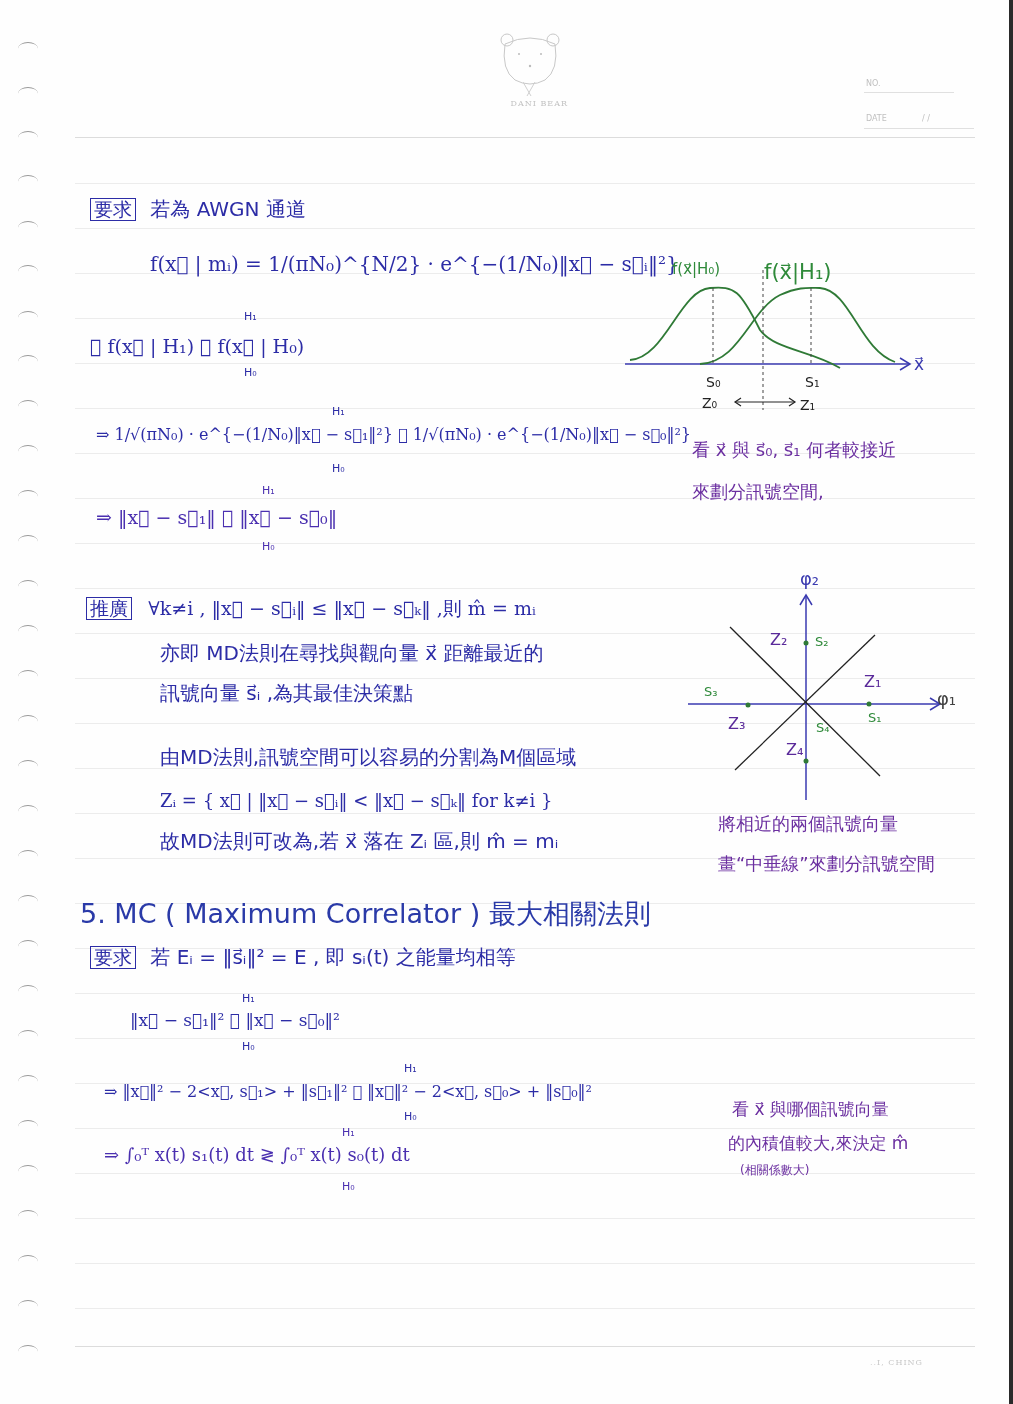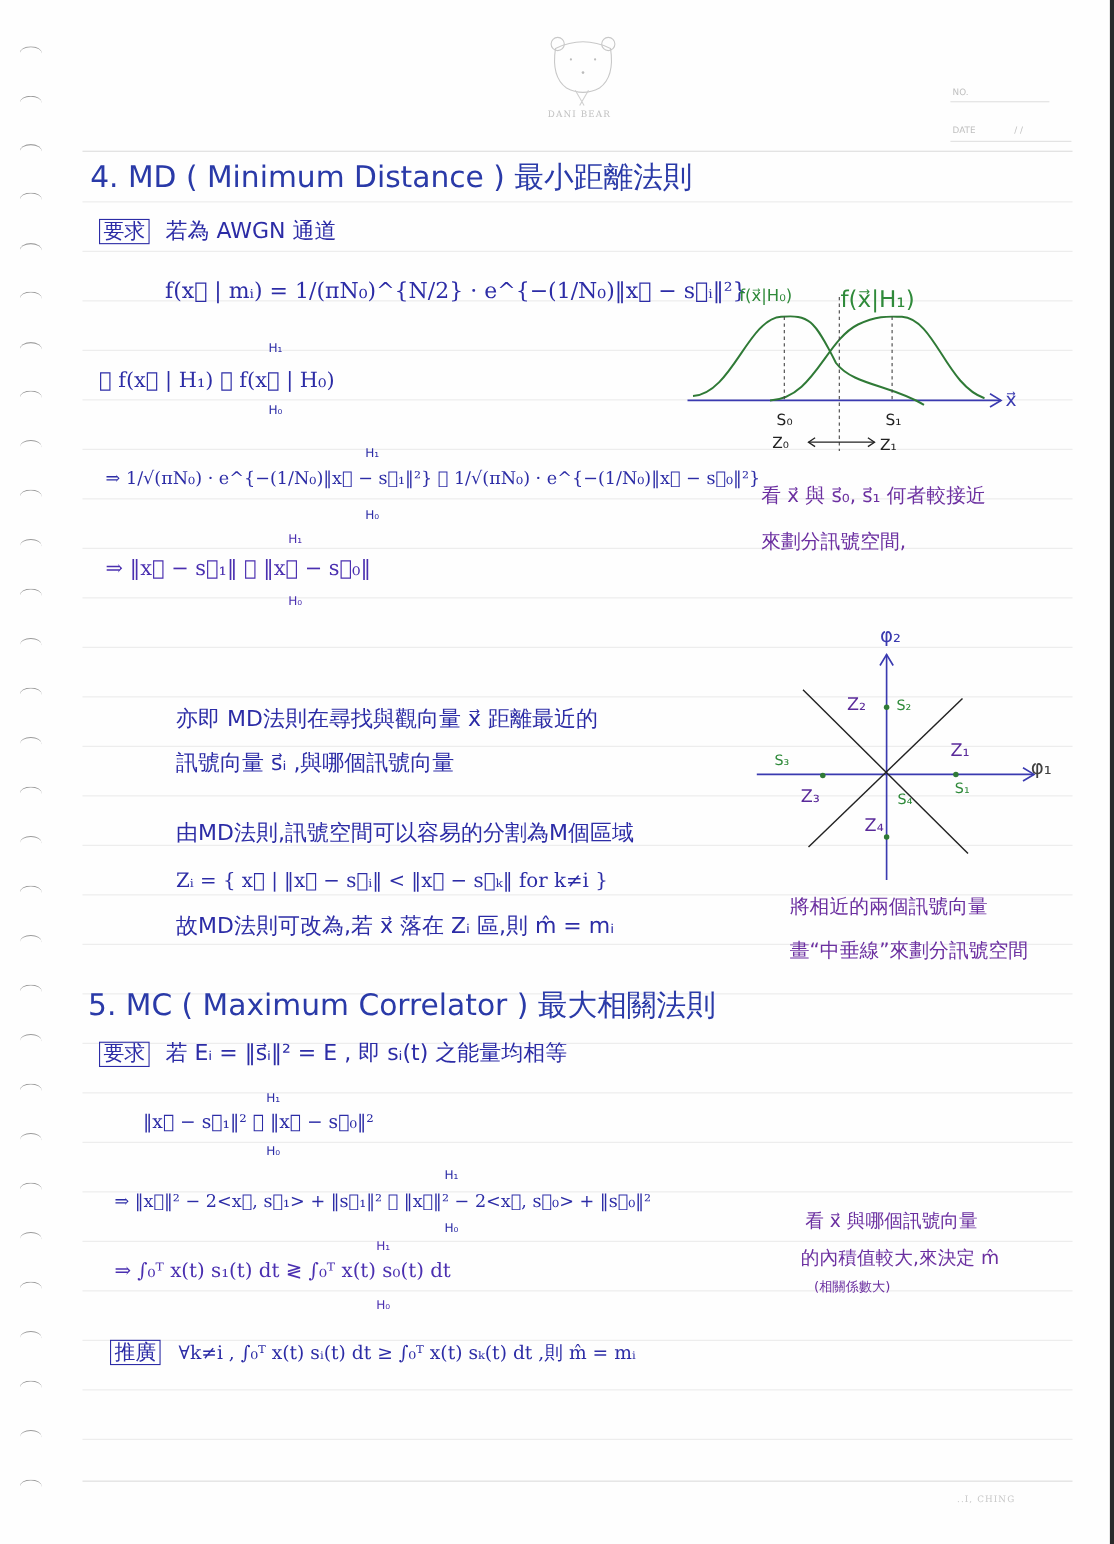--- a/index.html
+++ b/index.html
@@ -4,21 +4,21 @@
 <style>
   html, body { margin:0; padding:0; }
   body { width:1013px; height:1404px; background:#ffffff; position:relative; overflow:hidden;
          font-family:"DejaVu Sans", sans-serif; }
   .page { position:absolute; left:0; top:0; width:1013px; height:1404px; background:#fefefe; }
   .edge { position:absolute; right:0; top:0; width:4px; height:1404px; background:#2a2a2a; }
   .ring { position:absolute; left:18px; width:20px; height:12px; border-top:1.5px solid #9a9a9a; border-radius:50% 50% 0 0; }
   .rule { position:absolute; left:75px; width:900px; height:1px; background:#ececec; }
   .rule.top { background:#dcdcdc; }
   .logo { position:absolute; left:495px; top:30px; width:70px; height:70px; }
-  .brand { position:absolute; left:498px; top:99px; width:70px; text-align:left; font-family:"DejaVu Serif", serif; font-size:8px; color:#c2c2c2; letter-spacing:1px; }
+  .brand { position:absolute; left:498px; top:99px; width:70px; text-align:right; font-family:"DejaVu Serif", serif; font-size:8px; color:#c2c2c2; letter-spacing:1px; }
   .meta-label { position:absolute; font-size:8px; color:#c0c0c0; font-family:"DejaVu Sans", sans-serif; }
   .meta-line { position:absolute; height:1px; background:#e0e0e0; }
   .hw { position:absolute; white-space:nowrap; font-family:"DejaVu Sans", sans-serif; color:#2c2ca6; }
   .hw.purple { color:#6b2fa0; }
   .hw.green { color:#2f8a3a; }
   .title { font-size:27px; color:#2a3aa8; }
   .body { font-size:20px; }
   .math { font-family:"DejaVu Serif", serif; font-size:19px; }
   .small { font-size:11px; }
   .boxed { border:1.5px solid #2c2ca6; padding:0 3px; font-size:19px;font-family:Liberation Serif, serif; }
@@ -102,43 +102,46 @@
     <circle cx="35" cy="36" r="1.2" fill="#bbb"></circle>
   </svg>
   <div class="brand">DANI BEAR</div>
 
   <div class="meta-label" style="left:866px;top:79px">NO.</div>
   <div class="meta-line" style="left:864px;top:92px;width:90px"></div>
   <div class="meta-label" style="left:866px;top:114px">DATE</div>
   <div class="meta-label" style="left:922px;top:114px">/      /</div>
   <div class="meta-line" style="left:864px;top:128px;width:110px"></div>
 
-  <div class="hw title" style="left:82px;top:143px">4. MD ( Minimum Distance ) 最小距離法則</div>
 
   <div class="hw body" style="left:90px;top:196px">
     <span class="boxed">要求</span>
     <span style="margin-left:8px">若為 AWGN 通道</span>
   </div>
 
   <div class="hw math" style="left:150px;top:252px;font-size:20px">f(x⃗ | mᵢ) = 1/(πN₀)^{N/2} · e^{−(1/N₀)‖x⃗ − s⃗ᵢ‖²}</div>
 
   <div class="hw math" style="left:90px;top:335px">∴ f(x⃗ | H₁) ≷ f(x⃗ | H₀)</div>
   <div class="hw small" style="left:244px;top:310px">H₁</div>
   <div class="hw small" style="left:244px;top:366px">H₀</div>
 
   <div class="hw math" style="left:96px;top:425px;font-size:16px">⇒ 1/√(πN₀) · e^{−(1/N₀)‖x⃗ − s⃗₁‖²} ≷ 1/√(πN₀) · e^{−(1/N₀)‖x⃗ − s⃗₀‖²}</div>
   <div class="hw small" style="left:332px;top:405px">H₁</div>
   <div class="hw small" style="left:332px;top:462px">H₀</div>
 
   <div class="hw math" style="left:96px;top:506px;color:#4a2fb0">⇒ ‖x⃗ − s⃗₁‖ ≶ ‖x⃗ − s⃗₀‖</div>
   <div class="hw small" style="left:262px;top:484px;color:#4a2fb0">H₁</div>
   <div class="hw small" style="left:262px;top:540px;color:#4a2fb0">H₀</div>
 
+  <div class="hw body" style="left:86px;top:596px">
+    <span class="boxed">推廣</span>
+    <span class="math" style="margin-left:10px">∀k≠i , ‖x⃗ − s⃗ᵢ‖ ≤ ‖x⃗ − s⃗ₖ‖ ,則 m̂ = mᵢ</span>
+  </div>
   <div class="hw body" style="left:160px;top:640px">亦即 MD法則在尋找與觀向量 x⃗ 距離最近的</div>
-  <div class="hw body" style="left:160px;top:680px">訊號向量 s⃗ᵢ ,與哪個訊號向量</div>
+  <div class="hw body" style="left:160px;top:680px">訊號向量 s⃗ᵢ ,為其最佳決策點</div>
 
   <div class="hw body" style="left:160px;top:744px">由MD法則,訊號空間可以容易的分割為M個區域</div>
   <div class="hw math" style="left:160px;top:790px;font-size:18px">Zᵢ = { x⃗ | ‖x⃗ − s⃗ᵢ‖ &lt; ‖x⃗ − s⃗ₖ‖  for k≠i }</div>
   <div class="hw body" style="left:160px;top:828px">故MD法則可改為,若 x⃗ 落在 Zᵢ 區,則 m̂ = mᵢ</div>
 
   <svg style="position:absolute;left:610px;top:250px" width="340" height="180" viewBox="0 0 340 180">
     <line x1="15" y1="114" x2="300" y2="114" stroke="#3a3ab0" stroke-width="1.5"></line>
     <path d="M290 108 L300 114 L290 120" fill="none" stroke="#3a3ab0" stroke-width="1.5"></path>
     <path d="M20 110 C55 108 70 40 100 38 C125 36 130 40 150 80 C165 100 200 100 230 118" fill="none" stroke="#2f7a36" stroke-width="1.8"></path>
     <path d="M90 114 C130 112 140 60 170 45 C190 36 200 38 210 38 C240 40 250 100 285 112" fill="none" stroke="#2f7a36" stroke-width="1.8"></path>
@@ -199,19 +202,15 @@
   <div class="hw small" style="left:404px;top:1110px">H₀</div>
 
   <div class="hw math" style="left:104px;top:1144px;font-size:18px;color:#4a2fb0">⇒ ∫₀ᵀ x(t) s₁(t) dt ≷ ∫₀ᵀ x(t) s₀(t) dt</div>
   <div class="hw small" style="left:342px;top:1126px;color:#4a2fb0">H₁</div>
   <div class="hw small" style="left:342px;top:1180px;color:#4a2fb0">H₀</div>
 
   <div class="hw purple" style="left:732px;top:1098px;font-size:17px">看 x⃗ 與哪個訊號向量</div>
   <div class="hw purple" style="left:728px;top:1132px;font-size:17px">的內積值較大,來決定 m̂</div>
   <div class="hw purple" style="left:740px;top:1162px;font-size:12px">(相關係數大)</div>
 
-  <div class="hw body" style="left:100px;top:1216px">
-    <span class="boxed">推廣</span>
-    <span class="math" style="margin-left:10px;font-size:17px">∀k≠i , ∫₀ᵀ x(t) sᵢ(t) dt ≥ ∫₀ᵀ x(t) sₖ(t) dt ,則 m̂ = mᵢ</span>
-  </div>
 
   <div class="footer">..I, CHING</div>
 </div>
 
 </body></html>

